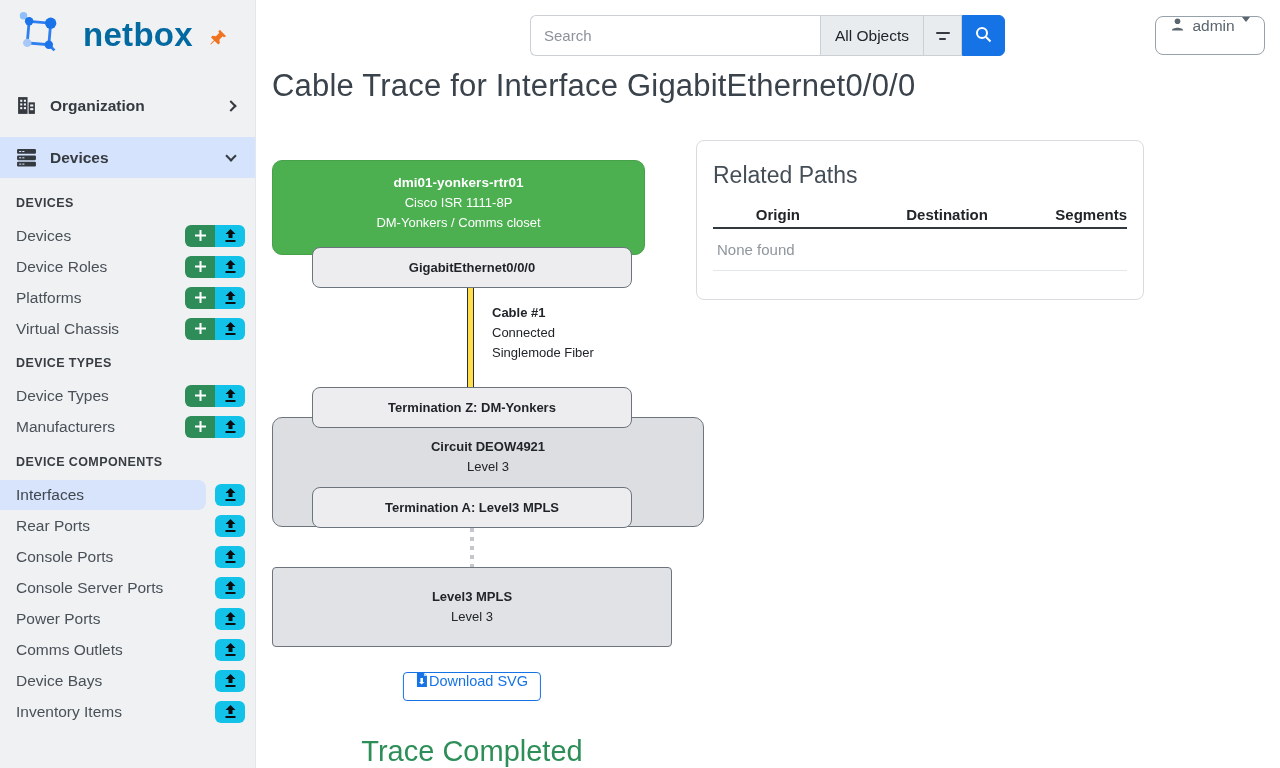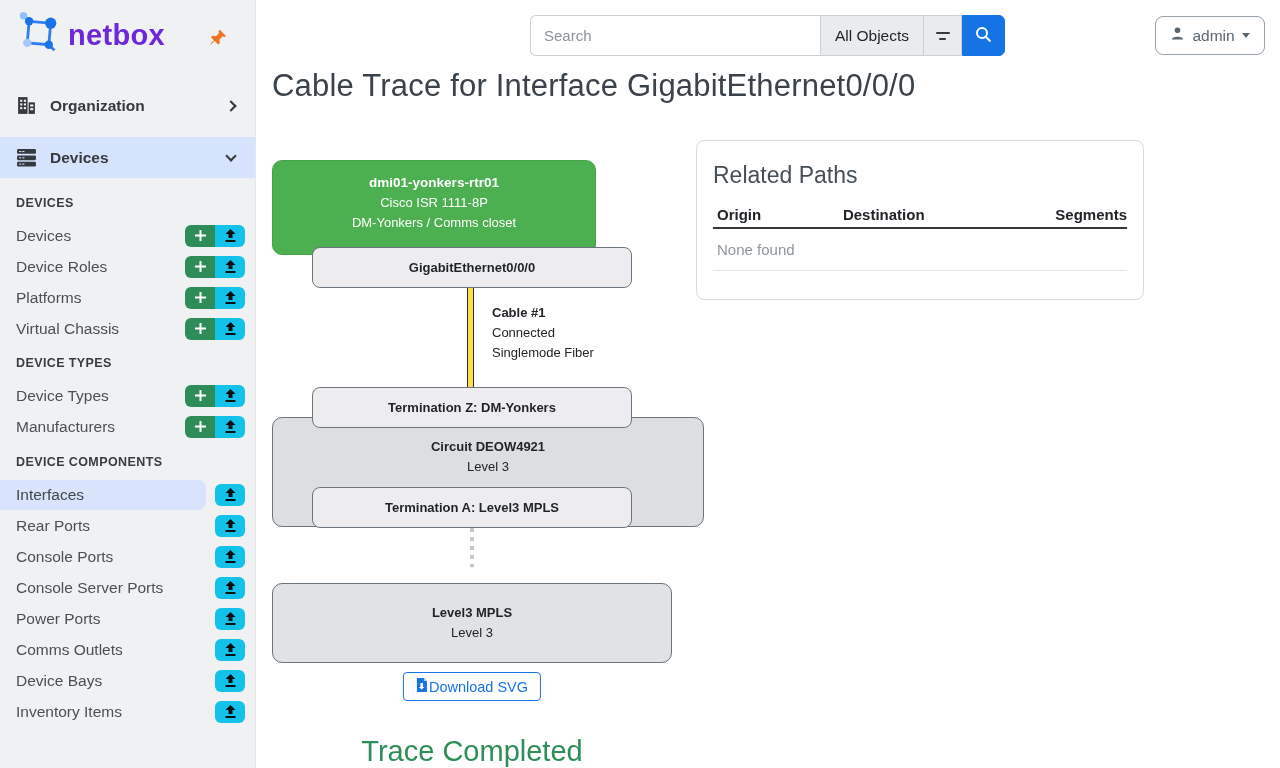--- a/index.html
+++ b/index.html
@@ -10,21 +10,21 @@
     position:relative; overflow:hidden;
   }
 
   
   #sidebar {
     position:absolute; left:0; top:0; width:256px; height:768px;
     background:#f0f1f3; border-right:1px solid #e4e6e9;
   }
   .logo-row { height:70px; display:flex; align-items:center; padding:0 16px; position:relative; }
   .logo { display:flex; align-items:center; text-decoration:none; cursor:pointer; }
-  .logo-text { font-size:29px; font-weight:bold; color:#6d28d9; margin-left:7px; letter-spacing:.3px; }
+  .logo-text { font-size:33px; font-weight:bold; color:#0369a1; margin-left:22px; letter-spacing:.3px; }
   .pin { position:absolute; right:28px; top:29px; width:17px; height:17px; cursor:pointer; }
 
   .nav-item {
     height:41px; display:flex; align-items:center; padding:0 16px;
     cursor:pointer; color:#343a40;
   }
   .nav-item.first { margin-top:15px; }
   .nav-item + .nav-item { margin-top:11px; }
   .nav-item.active { background:#d6e3fc; }
   .nav-ic { width:21px; height:21px; margin-right:13px; flex:0 0 auto; }
@@ -73,34 +73,34 @@
   .filter-btn i { display:block; height:2px; background:#343a40; border-radius:1px; }
   .filter-btn .f1 { width:14px; } .filter-btn .f2 { width:7px; }
   .search-btn {
     width:43px; height:41px; background:#1673e6; border:1px solid #1673e6;
     border-radius:0 6px 6px 0; display:flex; align-items:center; justify-content:center; cursor:pointer;
   }
 
   .account-btn {
     position:absolute; left:899px; top:16px; height:39px; width:110px;
     border:1px solid #97a1a9; border-radius:8px; background:#fff;
-    display:flex; align-items:center; justify-content:center; gap:7px;
+    display:flex; align-items:flex-start; justify-content:center; gap:7px;
     font-size:15.5px; color:#5a656e; cursor:pointer;
   }
   .caret { width:0; height:0; border-left:4.5px solid transparent; border-right:4.5px solid transparent; border-top:5px solid #5a656e; }
 
   .page-title {
     position:absolute; left:16px; top:68px; font-size:31px; font-weight:300;
     color:#3a434b; letter-spacing:.2px; white-space:nowrap;
   }
 
   
   .diagram { position:absolute; left:16px; top:160px; width:400px; height:540px; }
   .green-box {
-    position:absolute; left:0; top:0; width:324px; height:95px;
+    position:absolute; left:0; top:0; width:373px; height:95px;
     background:#4caf50; border:1px solid #46a149; border-radius:10px;
     color:#fff; text-align:center; padding-top:12px; font-size:13px; line-height:20px; z-index:1; cursor:pointer;
   }
   .green-box .b { font-weight:bold; font-size:13.5px; }
   .port-box {
     position:absolute; left:40px; width:320px; height:41px;
     background:#ededef; border:1px solid #6c757d; border-radius:8px;
     display:flex; align-items:center; justify-content:center;
     font-size:13px; font-weight:bold; color:#1f2327; z-index:3; cursor:pointer;
   }
@@ -115,42 +115,42 @@
     background:#dcdee1; border:1px solid #6c757d; border-radius:10px;
     text-align:center; padding-top:19px; font-size:13px; line-height:20px; color:#212529; z-index:2; cursor:pointer;
   }
   .circuit-box .b { font-weight:bold; }
   .dotted {
     position:absolute; left:198px; top:368px; width:4px; height:39px;
     background:repeating-linear-gradient(180deg,#c3c7cb 0 4px,transparent 4px 9px); z-index:1;
   }
   .mpls-box {
     position:absolute; left:0; top:407px; width:400px; height:80px;
-    background:#e0e2e5; border:1px solid #6c757d; border-radius:10px;
-    text-align:center; padding-top:19px; font-size:13px; line-height:20px; color:#212529; z-index:2; cursor:pointer;margin-top:16px;
+    background:#e0e2e5; border:1px solid #6c757d; border-radius:4px;
+    text-align:center; padding-top:19px; font-size:13px; line-height:20px; color:#212529; z-index:2; cursor:pointer;
   }
   .mpls-box .b { font-weight:bold; }
   .download-btn {
     position:absolute; left:200px; top:512px; transform:translateX(-50%);
     height:29px; padding:0 12px; background:#fff; border:1px solid #1673e6; border-radius:4px;
-    color:#1673e6; font-size:14.5px; display:flex; align-items:center; gap:1px; white-space:nowrap; cursor:pointer;
+    color:#1673e6; font-size:14.5px; display:flex; align-items:flex-start; gap:1px; white-space:nowrap; cursor:pointer;
     font-family:"Liberation Sans",sans-serif;
   }
   .trace-status {
     position:absolute; left:200px; top:575px; transform:translateX(-50%);
     font-size:29px; color:#2d8e58; white-space:nowrap;
   }
 
   
   .card {
     position:absolute; left:440px; top:140px; width:448px; height:160px;
     background:#fff; border:1px solid #d9dcdf; border-radius:8px; padding:16px;
   }
   .card-title { font-size:23px; font-weight:300; color:#454e57; margin:4px 0 0; line-height:28px; }
-  .thead { display:flex; margin-top:16px; padding-bottom:2px; border-bottom:2px solid #33383c; }
+  .thead { display:flex; margin-top:16px; padding-bottom:2px; border-bottom:2px solid #33383c;text-align:center; }
   .thead > div { font-size:15px; font-weight:bold; color:#212529; line-height:20px; padding-left:4px; }
   .trow  { display:flex; padding:11px 0 10px; border-bottom:1px solid #e4e7ea; }
   .trow > div { font-size:15px; color:#8f969c; line-height:20px; padding-left:4px; }
   .c1 { width:128px; } .c2 { width:216px; } .c3 { flex:1; }
 </style>
 </head>
 <body>
 
 <aside id="sidebar">
   <div class="logo-row">

